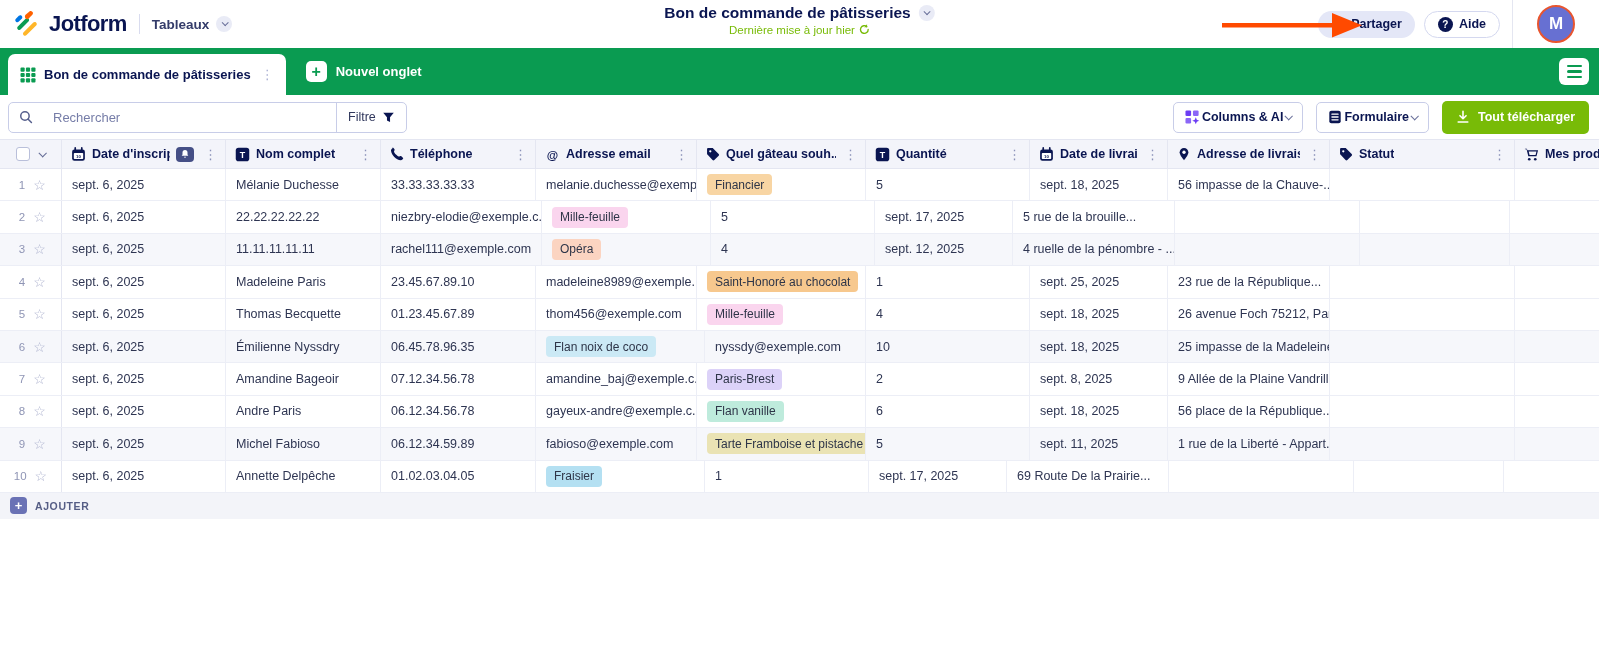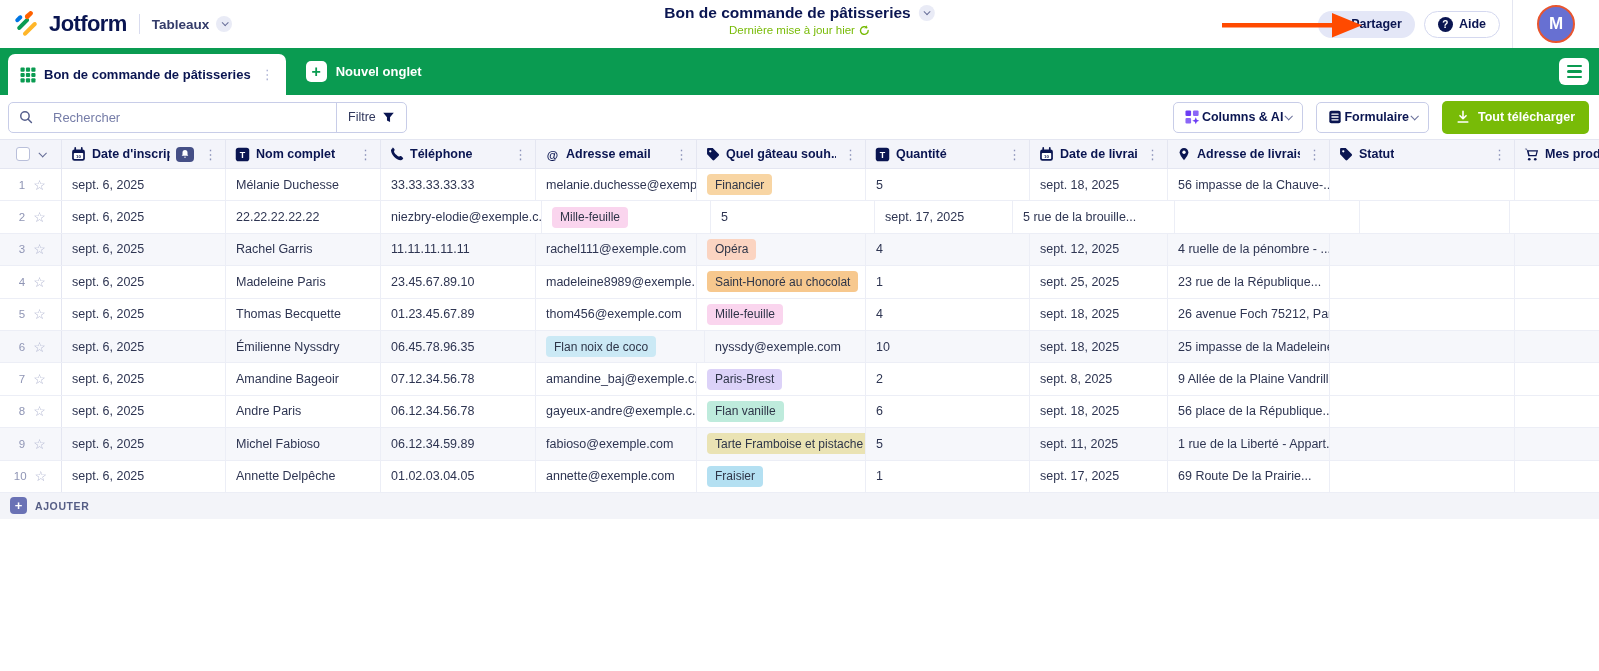--- a/index.html
+++ b/index.html
@@ -11,21 +11,21 @@
   .brand { display:flex; align-items:center; gap:8px; }
   .brand-word { font-size:22px; font-weight:bold; color:#0A1551; letter-spacing:-0.6px; }
   .tb-divider { width:1px; height:20px; background:#D9DCEF; margin:0 12px; }
   .nav-tableaux { display:flex; align-items:center; gap:7px; font-size:13.5px; font-weight:bold; color:#343C6A; cursor:pointer; }
   .chev { width:6px; height:6px; border-right:1.7px solid #6A719B; border-bottom:1.7px solid #6A719B; transform:rotate(45deg) translateY(-1px); }
   .chev-circle { width:16px; height:16px; border-radius:50%; background:#E9EBF6; display:flex; align-items:center; justify-content:center; }
   .chev-circle .chev { width:5px; height:5px; margin-top:-2px; }
   .tb-center { position:absolute; left:50%; top:4px; transform:translateX(-50%); text-align:center; }
   .tb-title-row { display:flex; align-items:center; gap:8px; justify-content:center; }
   .tb-title { font-size:15.5px; font-weight:bold; color:#0A1551; }
-  .tb-sub { margin-top:2px; font-size:11.5px; color:#78BB07; display:flex; align-items:center; gap:4px; justify-content:center; }
+  .tb-sub { margin-top:2px; font-size:11.5px; color:#78BB07; display:flex; align-items:flex-start; gap:4px; justify-content:center; }
   .tb-right { margin-left:auto; display:flex; align-items:center; height:100%; }
   .annotation-arrow { position:absolute; left:1222px; top:12px; pointer-events:none; }
   .pill { height:27px; border-radius:14px; display:flex; align-items:center; gap:6px; padding:0 13px;
     font-size:12.5px; font-weight:bold; color:#0A1551; cursor:pointer; }
   .pill-share { background:#E4E7F7; margin-right:9px; }
   .pill-help { background:#fff; border:1px solid #D4D8EF; margin-right:12px; }
   .help-q { width:15px; height:15px; border-radius:50%; background:#0A1551; color:#fff; font-size:10px; font-weight:bold;
     display:flex; align-items:center; justify-content:center; }
   .tb-edge-divider { width:1px; height:48px; background:#E4E6F1; }
   .avatar-box { width:86px; display:flex; justify-content:center; }
@@ -372,21 +372,20 @@
       <div class="tcell" style="width: 162px; min-width: 162px;">5 rue de la brouille...</div>
       <div class="tcell" style="width: 185px; min-width: 185px;"></div>
       <div class="tcell" style="width: 150px; min-width: 150px;"></div>
     </div>
     <div class="trow striped">
       <div class="rowhead">
         <span class="rownum">3</span>
         <span class="rowstar">☆</span>
       </div>
       <div class="tcell" style="width: 164px; min-width: 164px;">sept. 6, 2025</div>
-      <div class="tcell" style="width: 155px; min-width: 155px;">Rachel Garris</div>
       <div class="tcell" style="width: 155px; min-width: 155px;">11.11.11.11.11</div>
       <div class="tcell" style="width: 161px; min-width: 161px;">rachel111@exemple.com</div>
       <div class="tcell" style="width: 169px; min-width: 169px;">
         <span class="badge" style="background: rgb(251, 212, 193);">Opéra</span>
       </div>
       <div class="tcell" style="width: 164px; min-width: 164px;">4</div>
       <div class="tcell" style="width: 138px; min-width: 138px;">sept. 12, 2025</div>
       <div class="tcell" style="width: 162px; min-width: 162px;">4 ruelle de la pénombre - ...</div>
       <div class="tcell" style="width: 185px; min-width: 185px;"></div>
       <div class="tcell" style="width: 150px; min-width: 150px;"></div>
@@ -500,21 +499,20 @@
       <div class="tcell" style="width: 150px; min-width: 150px;"></div>
     </div>
     <div class="trow">
       <div class="rowhead">
         <span class="rownum">10</span>
         <span class="rowstar">☆</span>
       </div>
       <div class="tcell" style="width: 164px; min-width: 164px;">sept. 6, 2025</div>
       <div class="tcell" style="width: 155px; min-width: 155px;">Annette Delpêche</div>
       <div class="tcell" style="width: 155px; min-width: 155px;">01.02.03.04.05</div>
-      <div class="tcell" style="width: 161px; min-width: 161px;">annette@exemple.com</div>
       <div class="tcell" style="width: 169px; min-width: 169px;">
         <span class="badge" style="background: rgb(180, 224, 242);">Fraisier</span>
       </div>
       <div class="tcell" style="width: 164px; min-width: 164px;">1</div>
       <div class="tcell" style="width: 138px; min-width: 138px;">sept. 17, 2025</div>
       <div class="tcell" style="width: 162px; min-width: 162px;">69 Route De la Prairie...</div>
       <div class="tcell" style="width: 185px; min-width: 185px;"></div>
       <div class="tcell" style="width: 150px; min-width: 150px;"></div>
     </div>
   </div>

